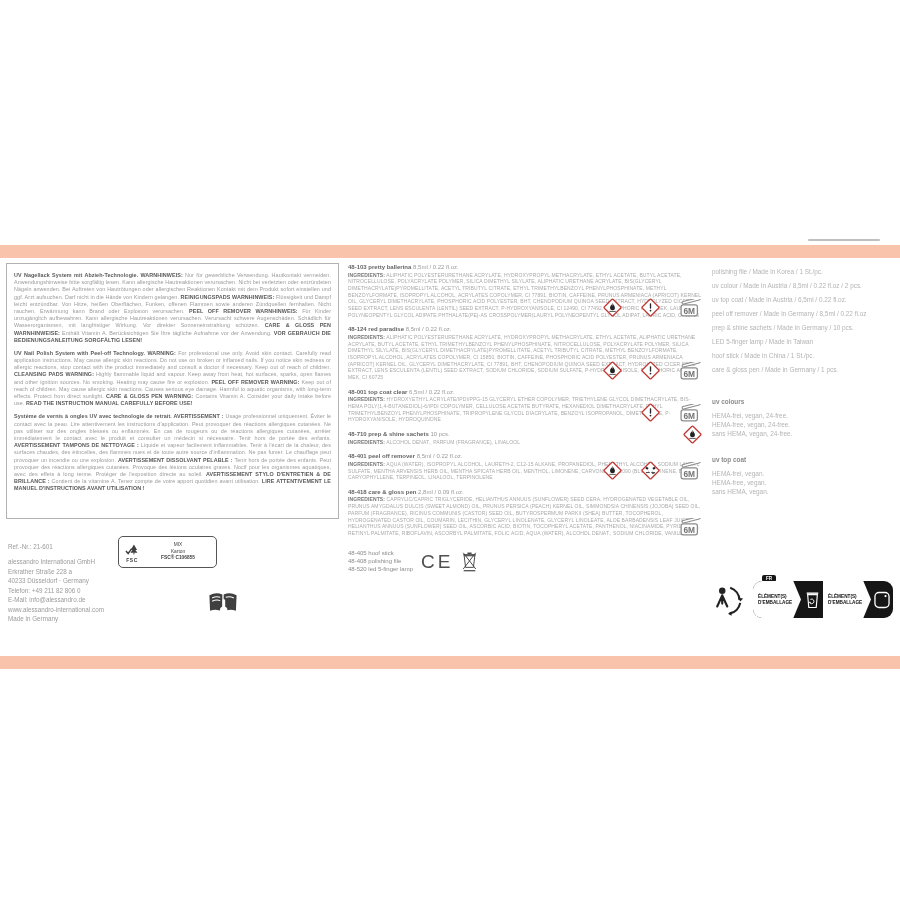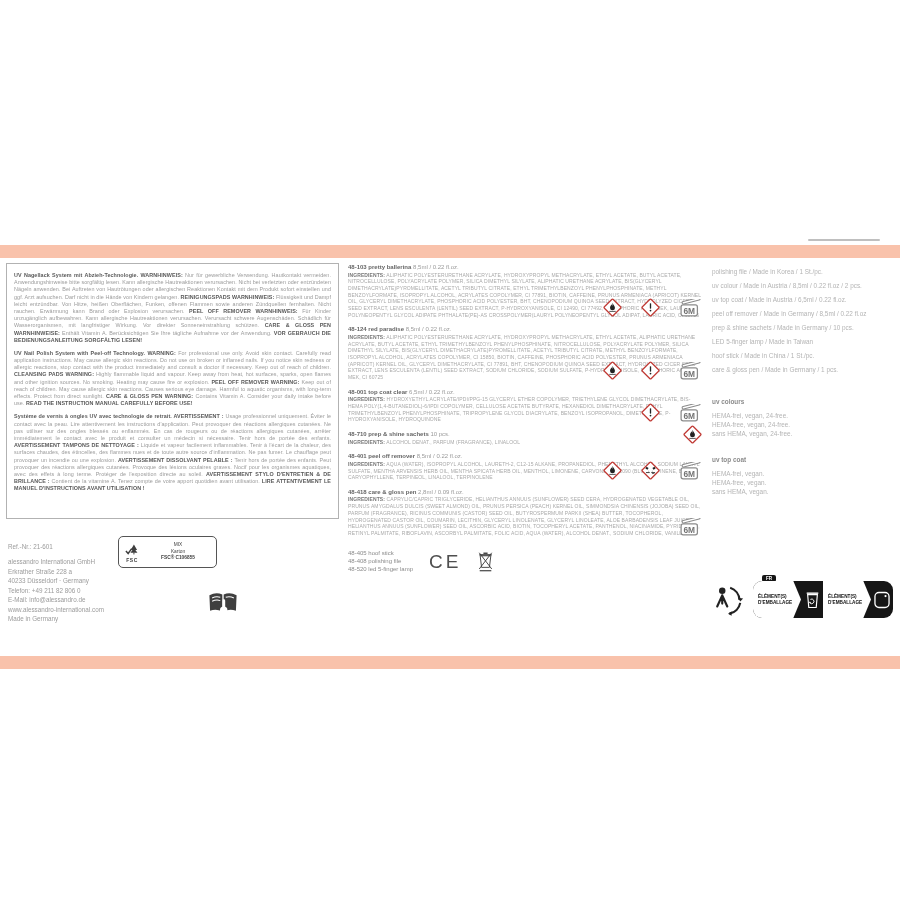--- a/index.html
+++ b/index.html
@@ -36,21 +36,21 @@
   .mid{position:absolute;left:348px;top:264px;width:356px;}
   .prod{position:relative;margin-bottom:8px;}
   .prod-head{font-size:6px;color:#9a9a9a;margin-bottom:1.5px;}
   .prod-head b{color:#666;}
   .prod-ing{font-size:5px;line-height:6.7px;color:#a9a9a9;text-transform:uppercase;letter-spacing:.1px;}
   .ing-label{color:#787878;}
   .icons{position:absolute;right:2px;bottom:1px;display:flex;align-items:flex-end;gap:19px;background:transparent;}
   .ghs{width:19px;height:19px;}
   .pao{width:23px;height:18px;}
   .pao-t{font:bold 40px "Liberation Sans",sans-serif;fill:#737373;text-anchor:middle;}
-  .extra{display:flex;align-items:flex-start;gap:16px;margin-top:12px;}
+  .extra{display:flex;align-items:flex-start;gap:8px;margin-top:12px;}
   .extra-list div{font-size:6px;line-height:8px;color:#8b8b8b;}
   .ce{font-size:19px;color:#4f4f4f;letter-spacing:3px;margin-top:2px;}
   .weee{margin-top:1px;}
 
   
   .right{position:absolute;left:712px;top:268px;width:182px;}
   .contents div{font-size:6.4px;color:#b4b4b4;margin-bottom:7px;}
   .uv-block{margin-top:25px;}
   .uv-block.second{margin-top:17px;}
   .uv-title{font-size:6.4px;color:#8c8c8c;font-weight:bold;margin-bottom:6px;}

